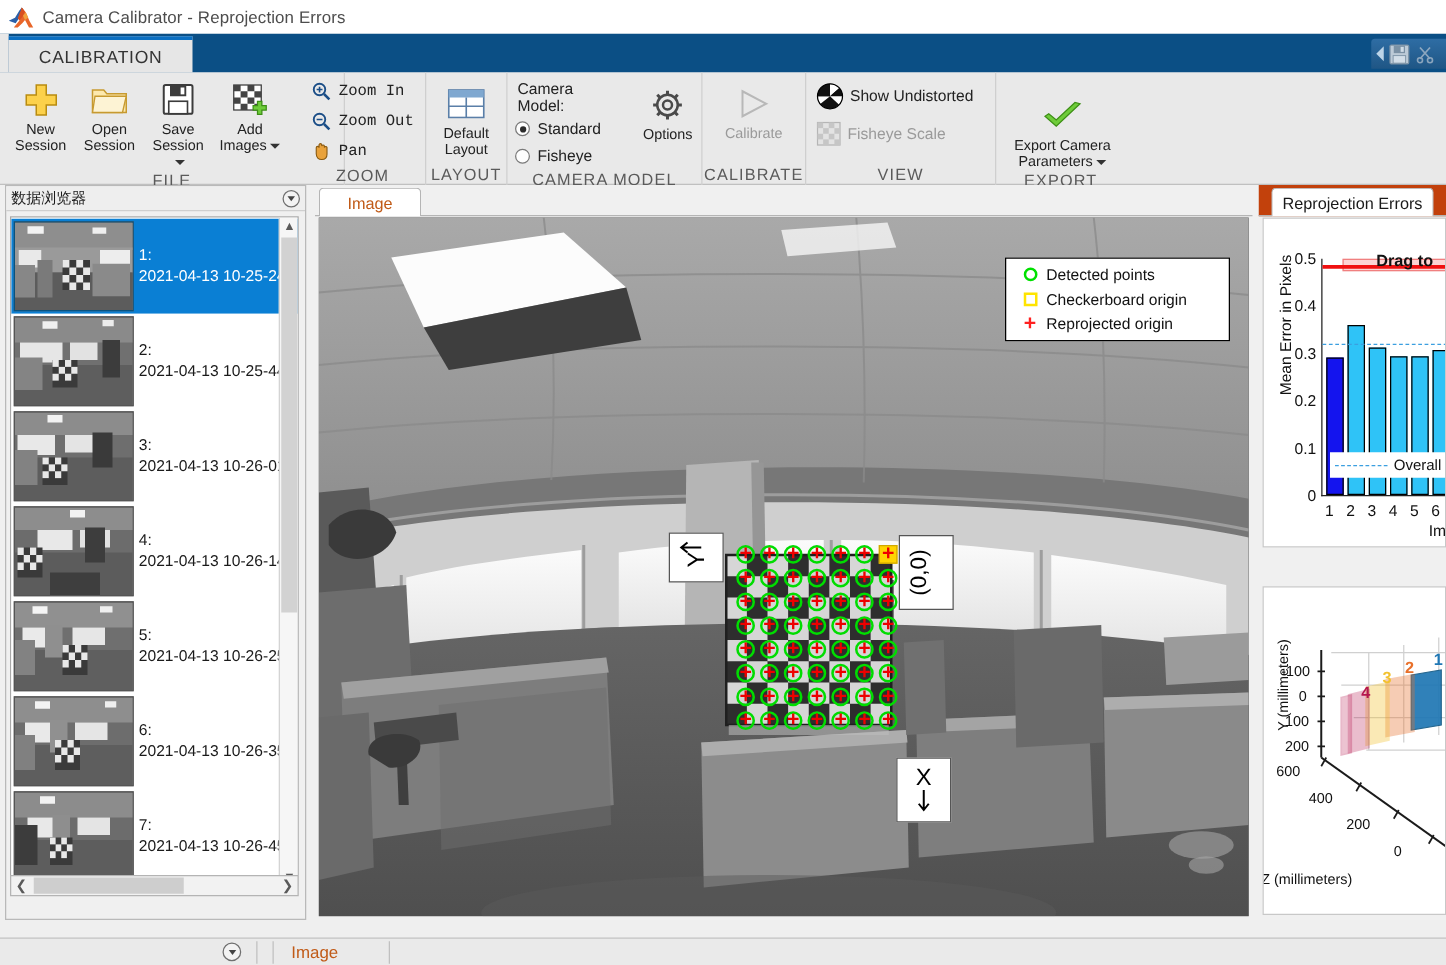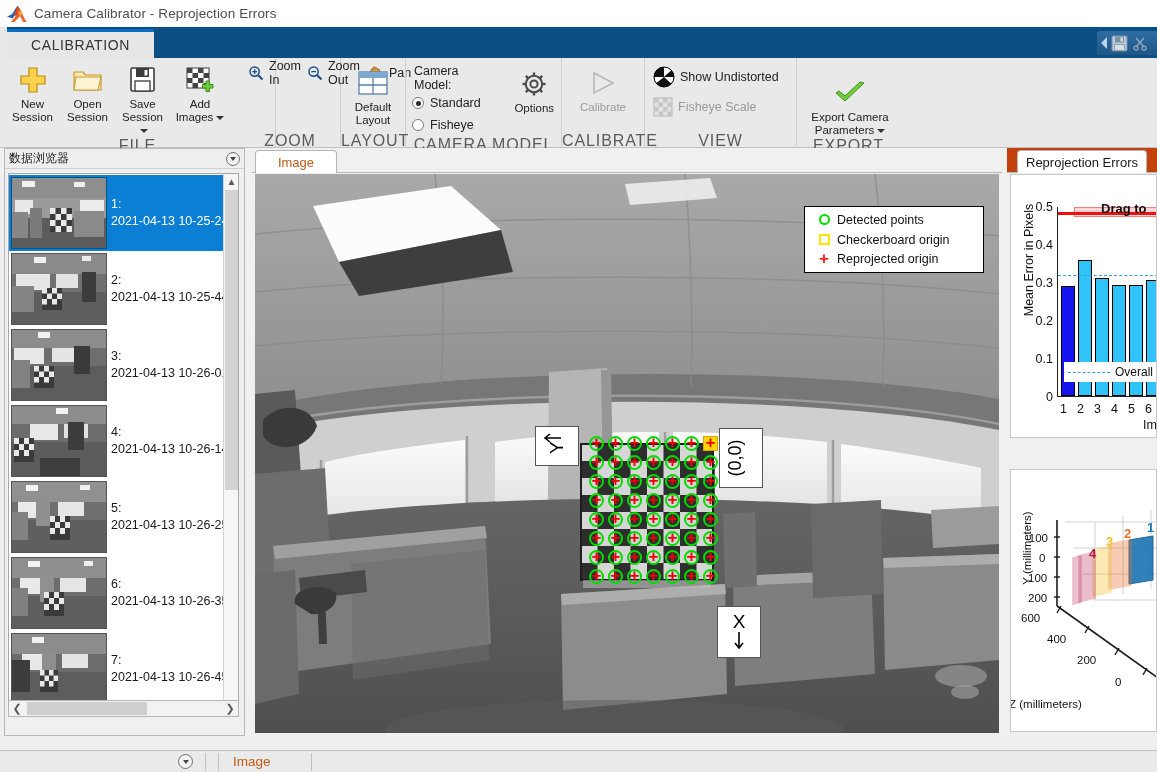--- a/index.html
+++ b/index.html
@@ -64,21 +64,21 @@
   }
   .ribbon-inner { position: relative; width: 100%; height: 100%; }
   .rgroup {
     position: absolute; top: 0; height: 90px;
     display: flex; flex-direction: column; justify-content: space-between;
     border-right: 1px solid #cfcfcf;
   }
   .rgroup:last-child { border-right: none; }
   .rgroup-body { display: flex; flex: 1 1 auto; align-items: flex-start; padding-top: 5px; }
   .rgroup-title {
-    text-align: center; font-size: 16px; color: #5a5a5a;
+    text-align: center; font-size: 13px; color: #5a5a5a;
     letter-spacing: .9px; padding-bottom: 3px; height: 16px;
   }
   .bigbtn {
     width: 53px; display: flex; flex-direction: column; align-items: center;
     font-size: 11.5px; color: #222; line-height: 13px; cursor: default;
     padding: 0 1px;
   }
   .bigbtn .ico { height: 33px; display:flex; align-items:center; justify-content:center; }
   .bigbtn .lbl { text-align: center; margin-top: 2px; }
   .smallrow {
@@ -395,21 +395,21 @@
             <div class="lbl">Add</div>
             <div class="lbl" style="margin-top:0">
               <span>Images</span><span class="caret-d"></span>
             </div>
           </div>
         </div>
         <div class="rgroup-title">FILE</div>
       </div>
 
       <div class="rgroup" style="left:240px; width:101px;">
-        <div class="rgroup-body" style="flex-direction:row; padding-top:3px; padding-left:4px;">
+        <div class="rgroup-body" style="flex-direction:column; padding-top:3px; padding-left:4px;font-family:Liberation Mono, monospace;">
           <div class="smallrow">
             <div class="ico">
               <svg width="16" height="16" viewBox="0 0 16 16">
                 <circle cx="6.6" cy="6.6" r="4.6" fill="none" stroke="#1b4e87" stroke-width="1.5"></circle>
                 <path d="M10.2 10.2 L14.5 14.5" stroke="#1b4e87" stroke-width="2"></path>
                 <path d="M4.3 6.6 H9 M6.65 4.3 V9" stroke="#1b4e87" stroke-width="1.3"></path>
               </svg>
             </div>
             <span>Zoom In</span>
           </div>

